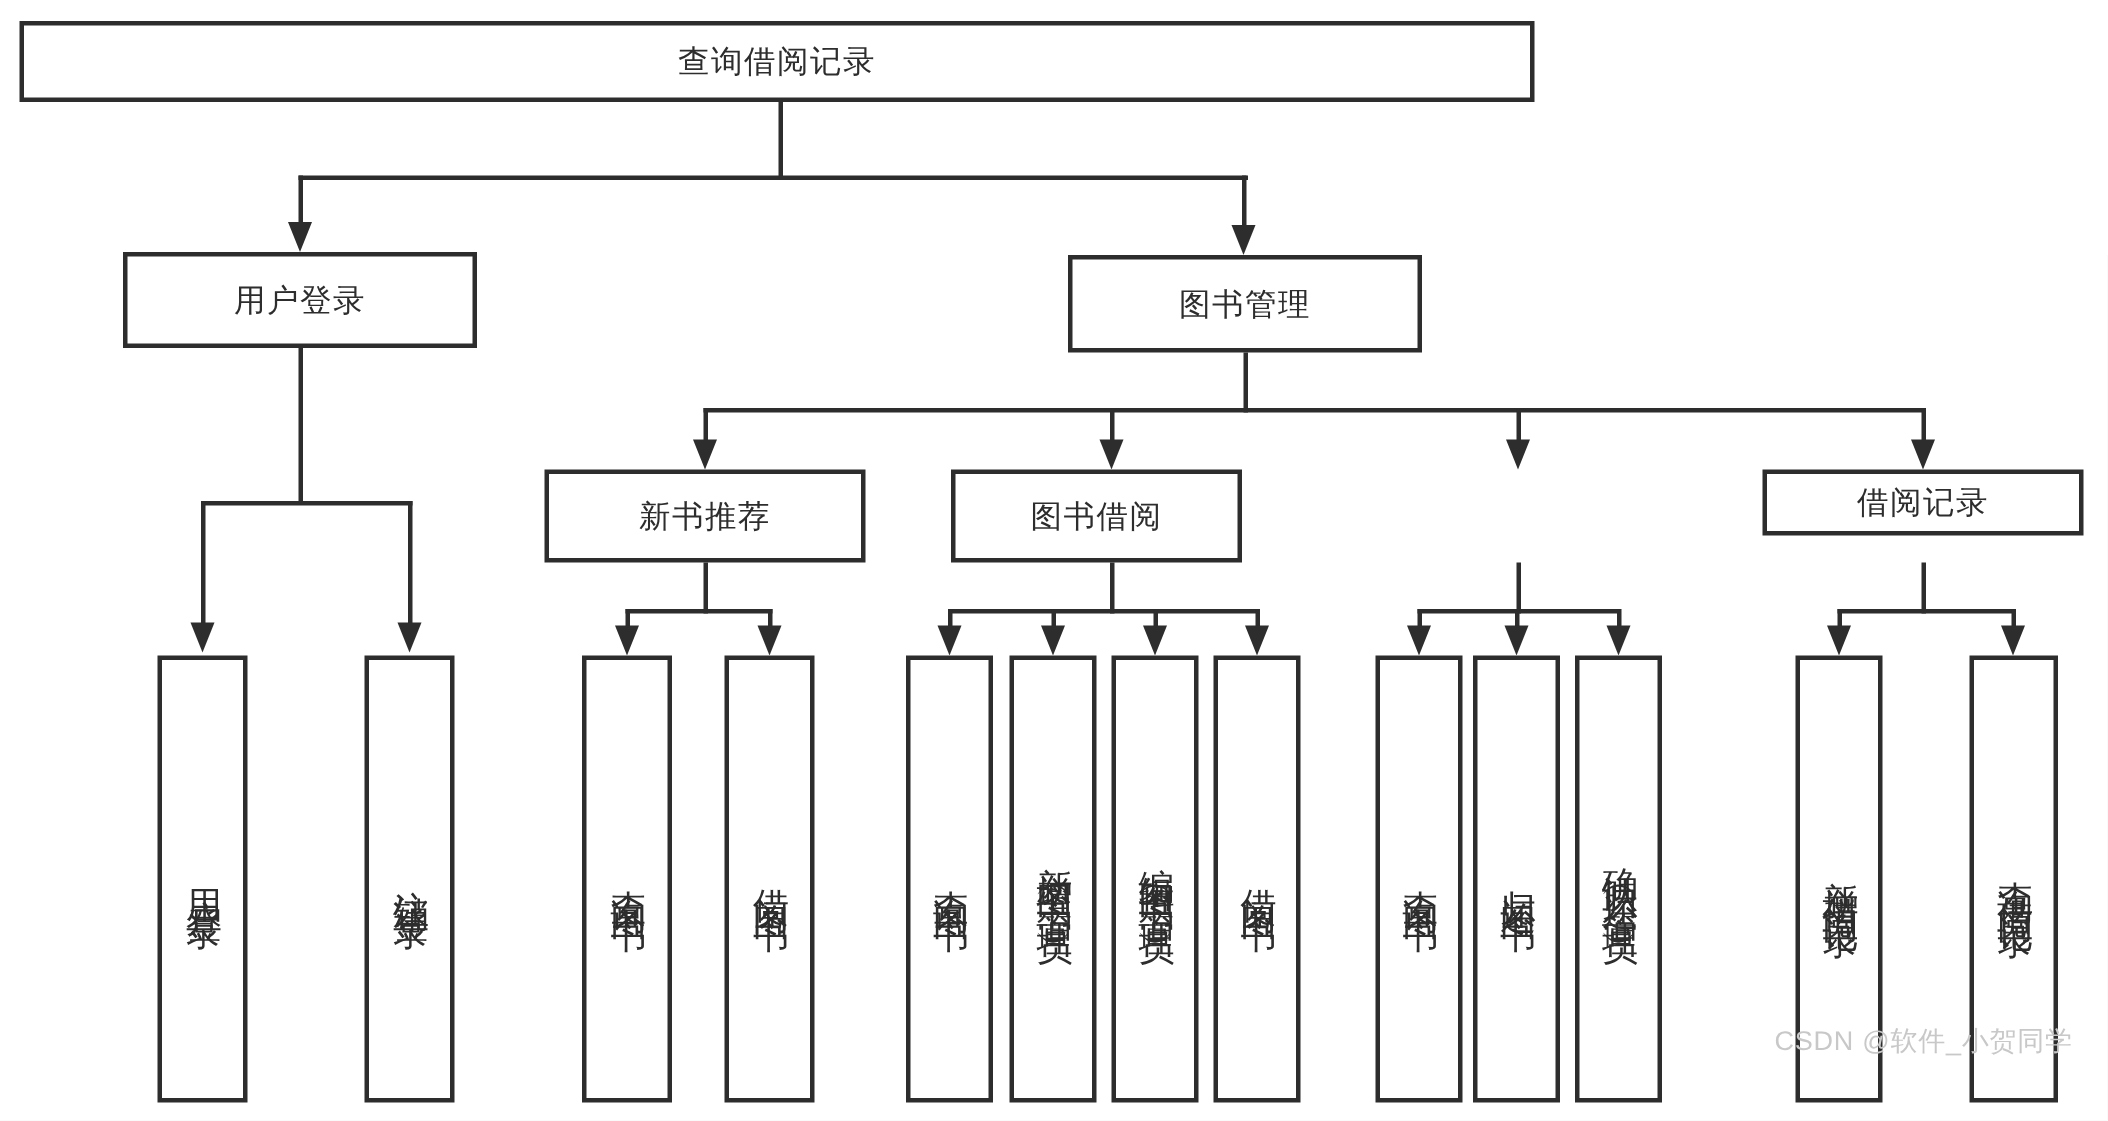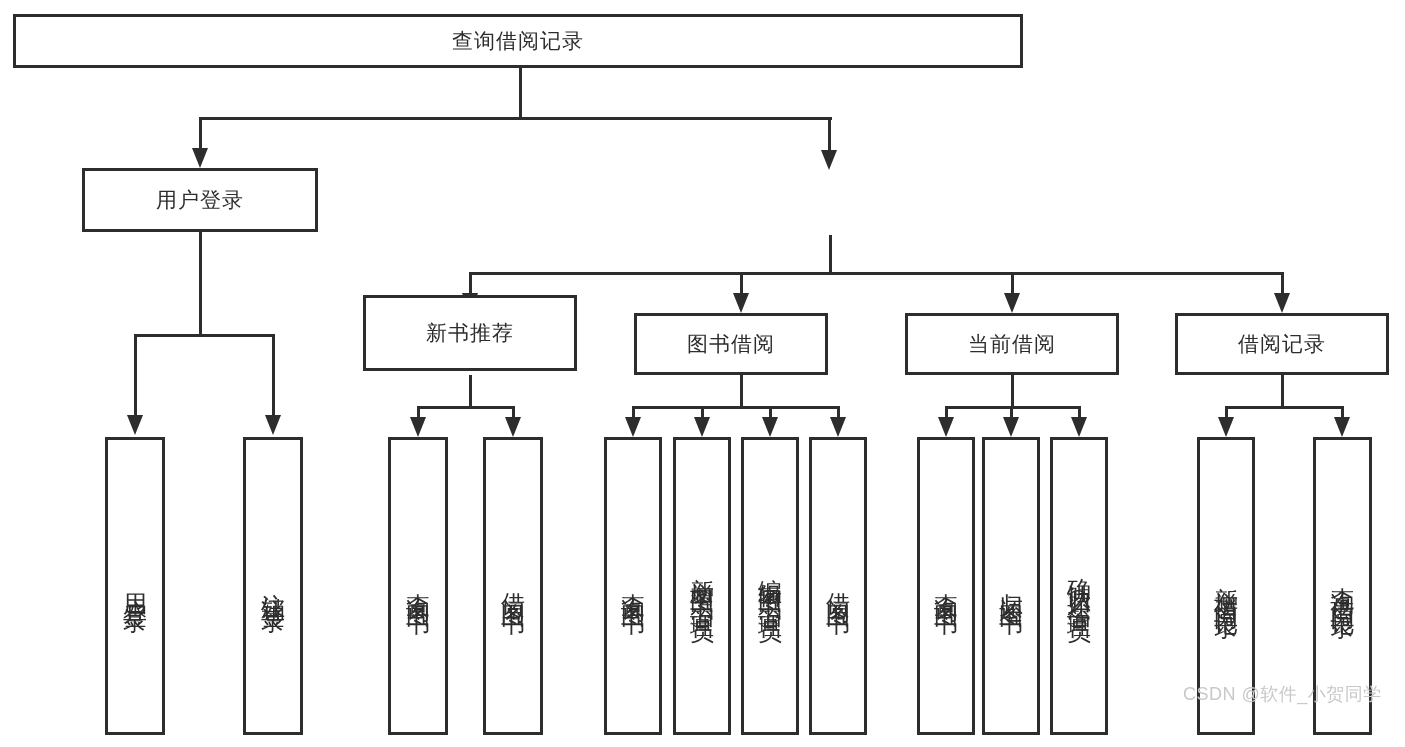--- a/index.html
+++ b/index.html
@@ -68,20 +68,21 @@
   <div>
     <div class="vline" style="left:519px;top:68px;height:52px;"></div>
     <div class="hline" style="left:199px;top:117px;width:633px;"></div>
     <div class="vline" style="left:199px;top:117px;height:34px;"></div>
     <div class="arrow" style="left:192px;top:148px;"></div>
     <div class="vline" style="left:828px;top:117px;height:34px;"></div>
     <div class="arrow" style="left:821px;top:150px;"></div>
   </div>
 
   <div class="box" style="left:82px;top:168px;width:236px;height:64px;">用户登录</div>
+  <div class="box" style="left:712px;top:170px;width:236px;height:65px;">图书管理</div>
 
   <div>
     <div class="vline" style="left:199px;top:232px;height:104px;"></div>
     <div class="hline" style="left:134px;top:334px;width:141px;"></div>
     <div class="vline" style="left:134px;top:334px;height:82px;"></div>
     <div class="arrow" style="left:127px;top:415px;"></div>
     <div class="vline" style="left:272px;top:334px;height:82px;"></div>
     <div class="arrow" style="left:265px;top:415px;"></div>
   </div>
 
@@ -91,24 +92,23 @@
     <div class="vline" style="left:469px;top:272px;height:22px;"></div>
     <div class="arrow" style="left:462px;top:293px;"></div>
     <div class="vline" style="left:740px;top:272px;height:22px;"></div>
     <div class="arrow" style="left:733px;top:293px;"></div>
     <div class="vline" style="left:1011px;top:272px;height:22px;"></div>
     <div class="arrow" style="left:1004px;top:293px;"></div>
     <div class="vline" style="left:1281px;top:272px;height:22px;"></div>
     <div class="arrow" style="left:1274px;top:293px;"></div>
   </div>
 
-  <div class="box" style="left:363px;top:295px;width:214px;height:76px;">新书推荐</div>
+  <div class="box" style="left:363px;top:313px;width:214px;height:62px;">新书推荐</div>
   <div class="box" style="left:634px;top:313px;width:194px;height:62px;">图书借阅</div>
-  <div class="box" style="left:905px;top:313px;width:214px;height:62px;">当前借阅</div>
-  <div class="box" style="left:1175px;top:313px;width:214px;height:62px;">借阅记录</div>
+  <div class="box" style="left:1175px;top:313px;width:214px;height:44px;">借阅记录</div>
 
   <div>
     <div class="vline" style="left:469px;top:375px;height:34px;"></div>
     <div class="hline" style="left:417px;top:406px;width:98px;"></div>
     <div class="vline" style="left:417px;top:406px;height:12px;"></div>
     <div class="arrow" style="left:410px;top:417px;"></div>
     <div class="vline" style="left:512px;top:406px;height:12px;"></div>
     <div class="arrow" style="left:505px;top:417px;"></div>
   </div>
 

